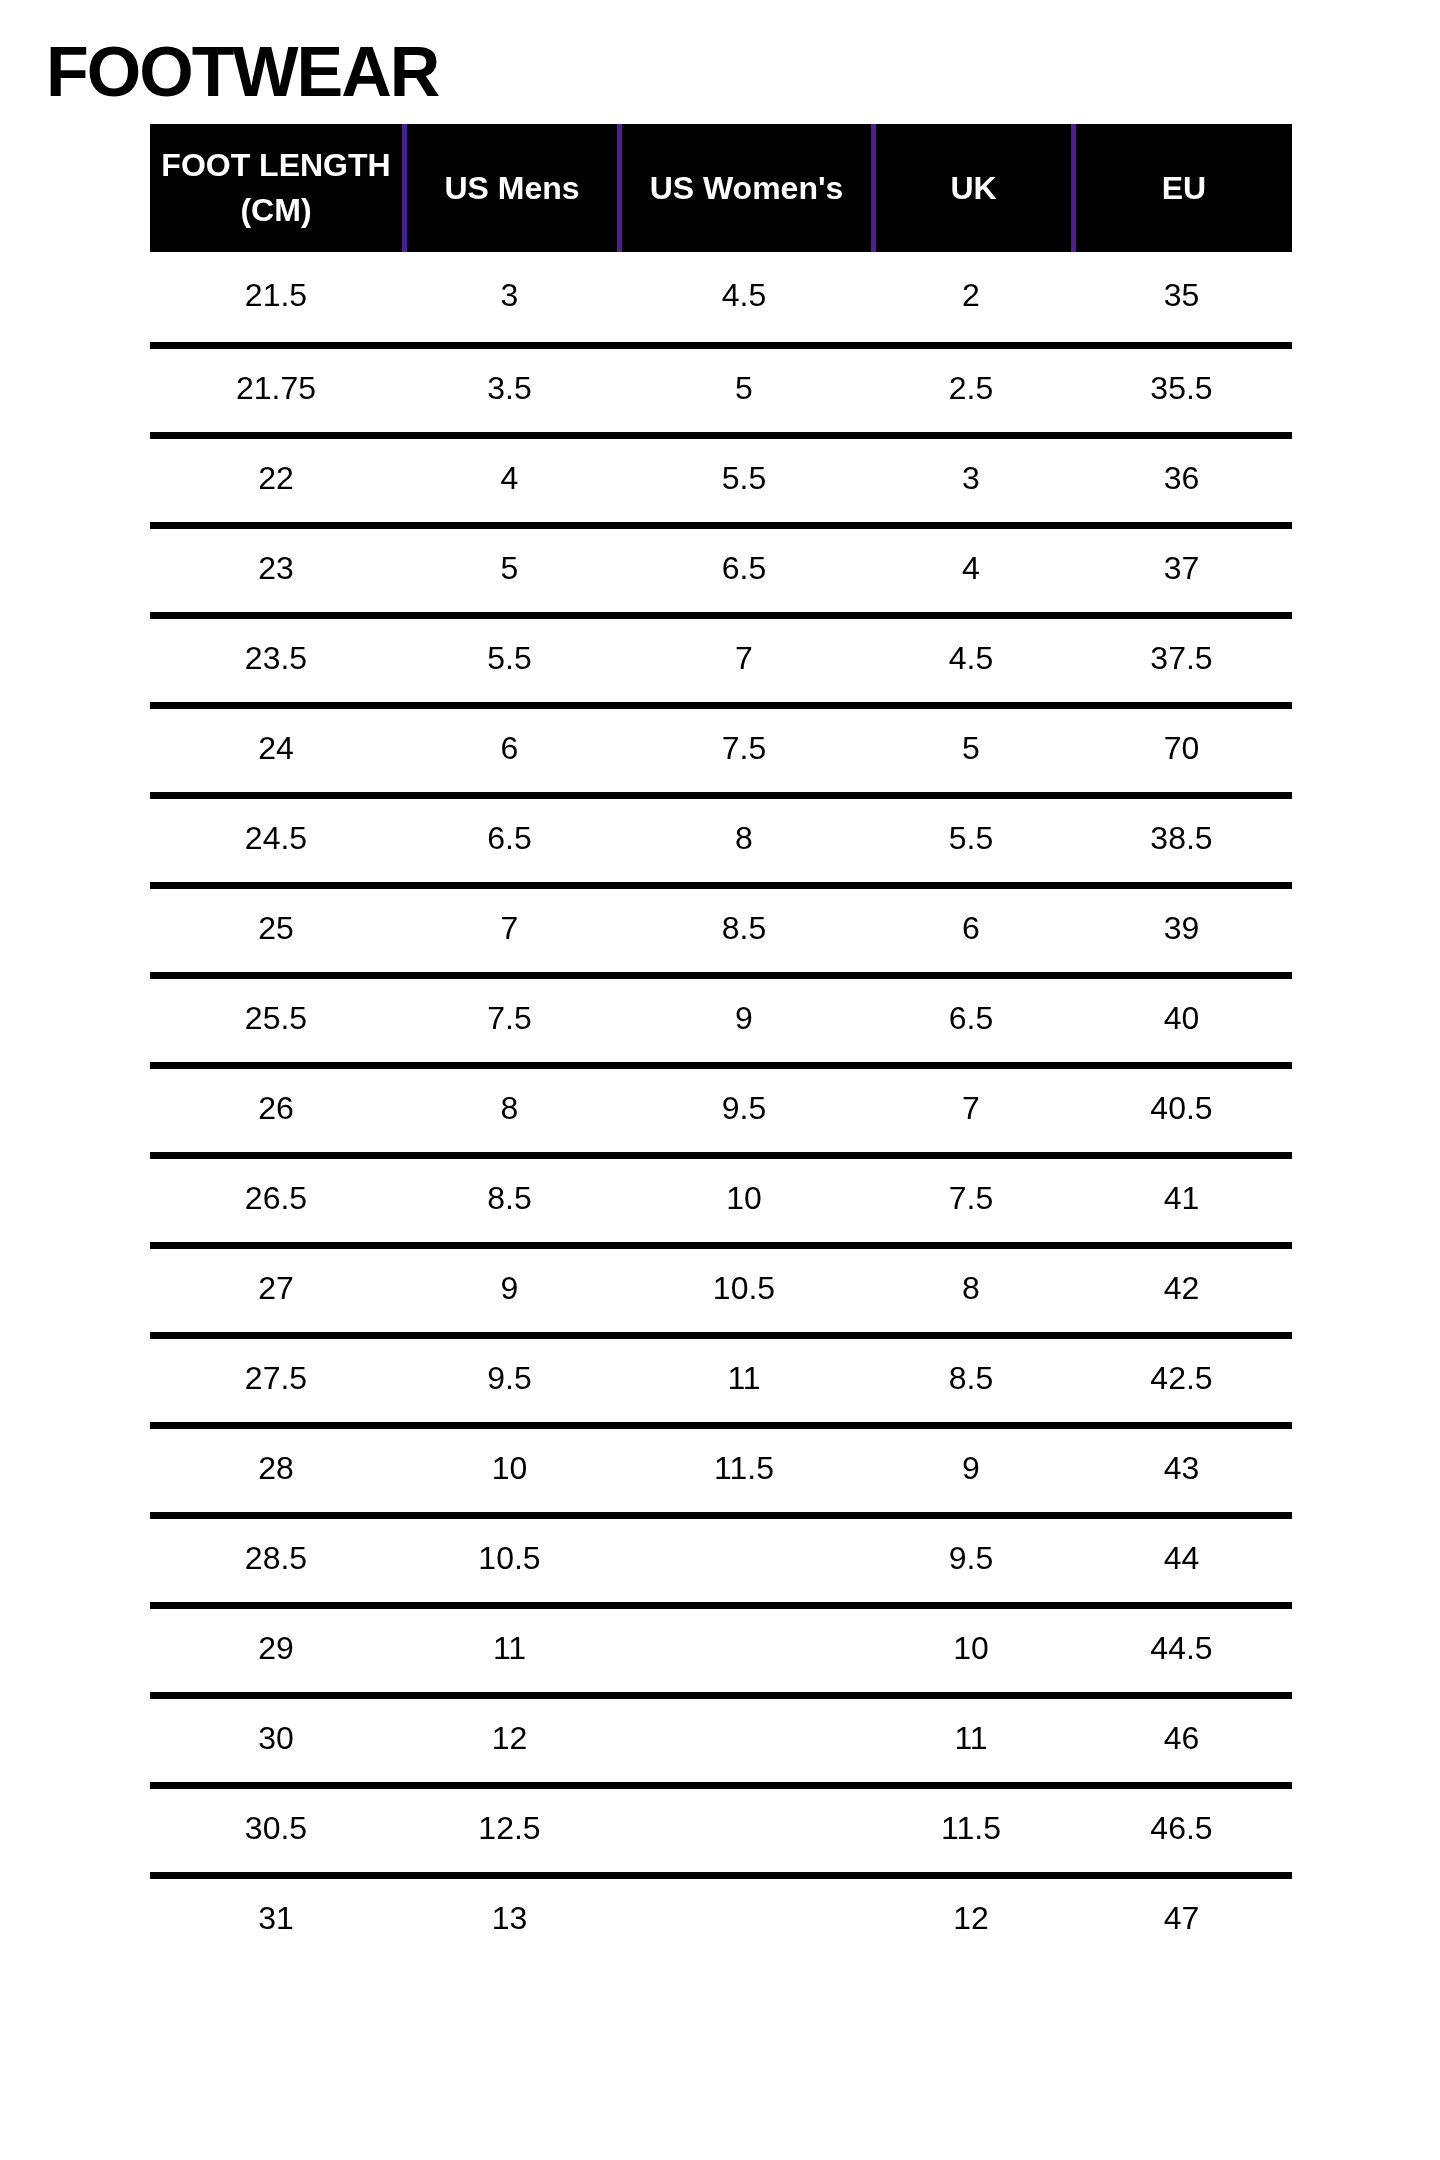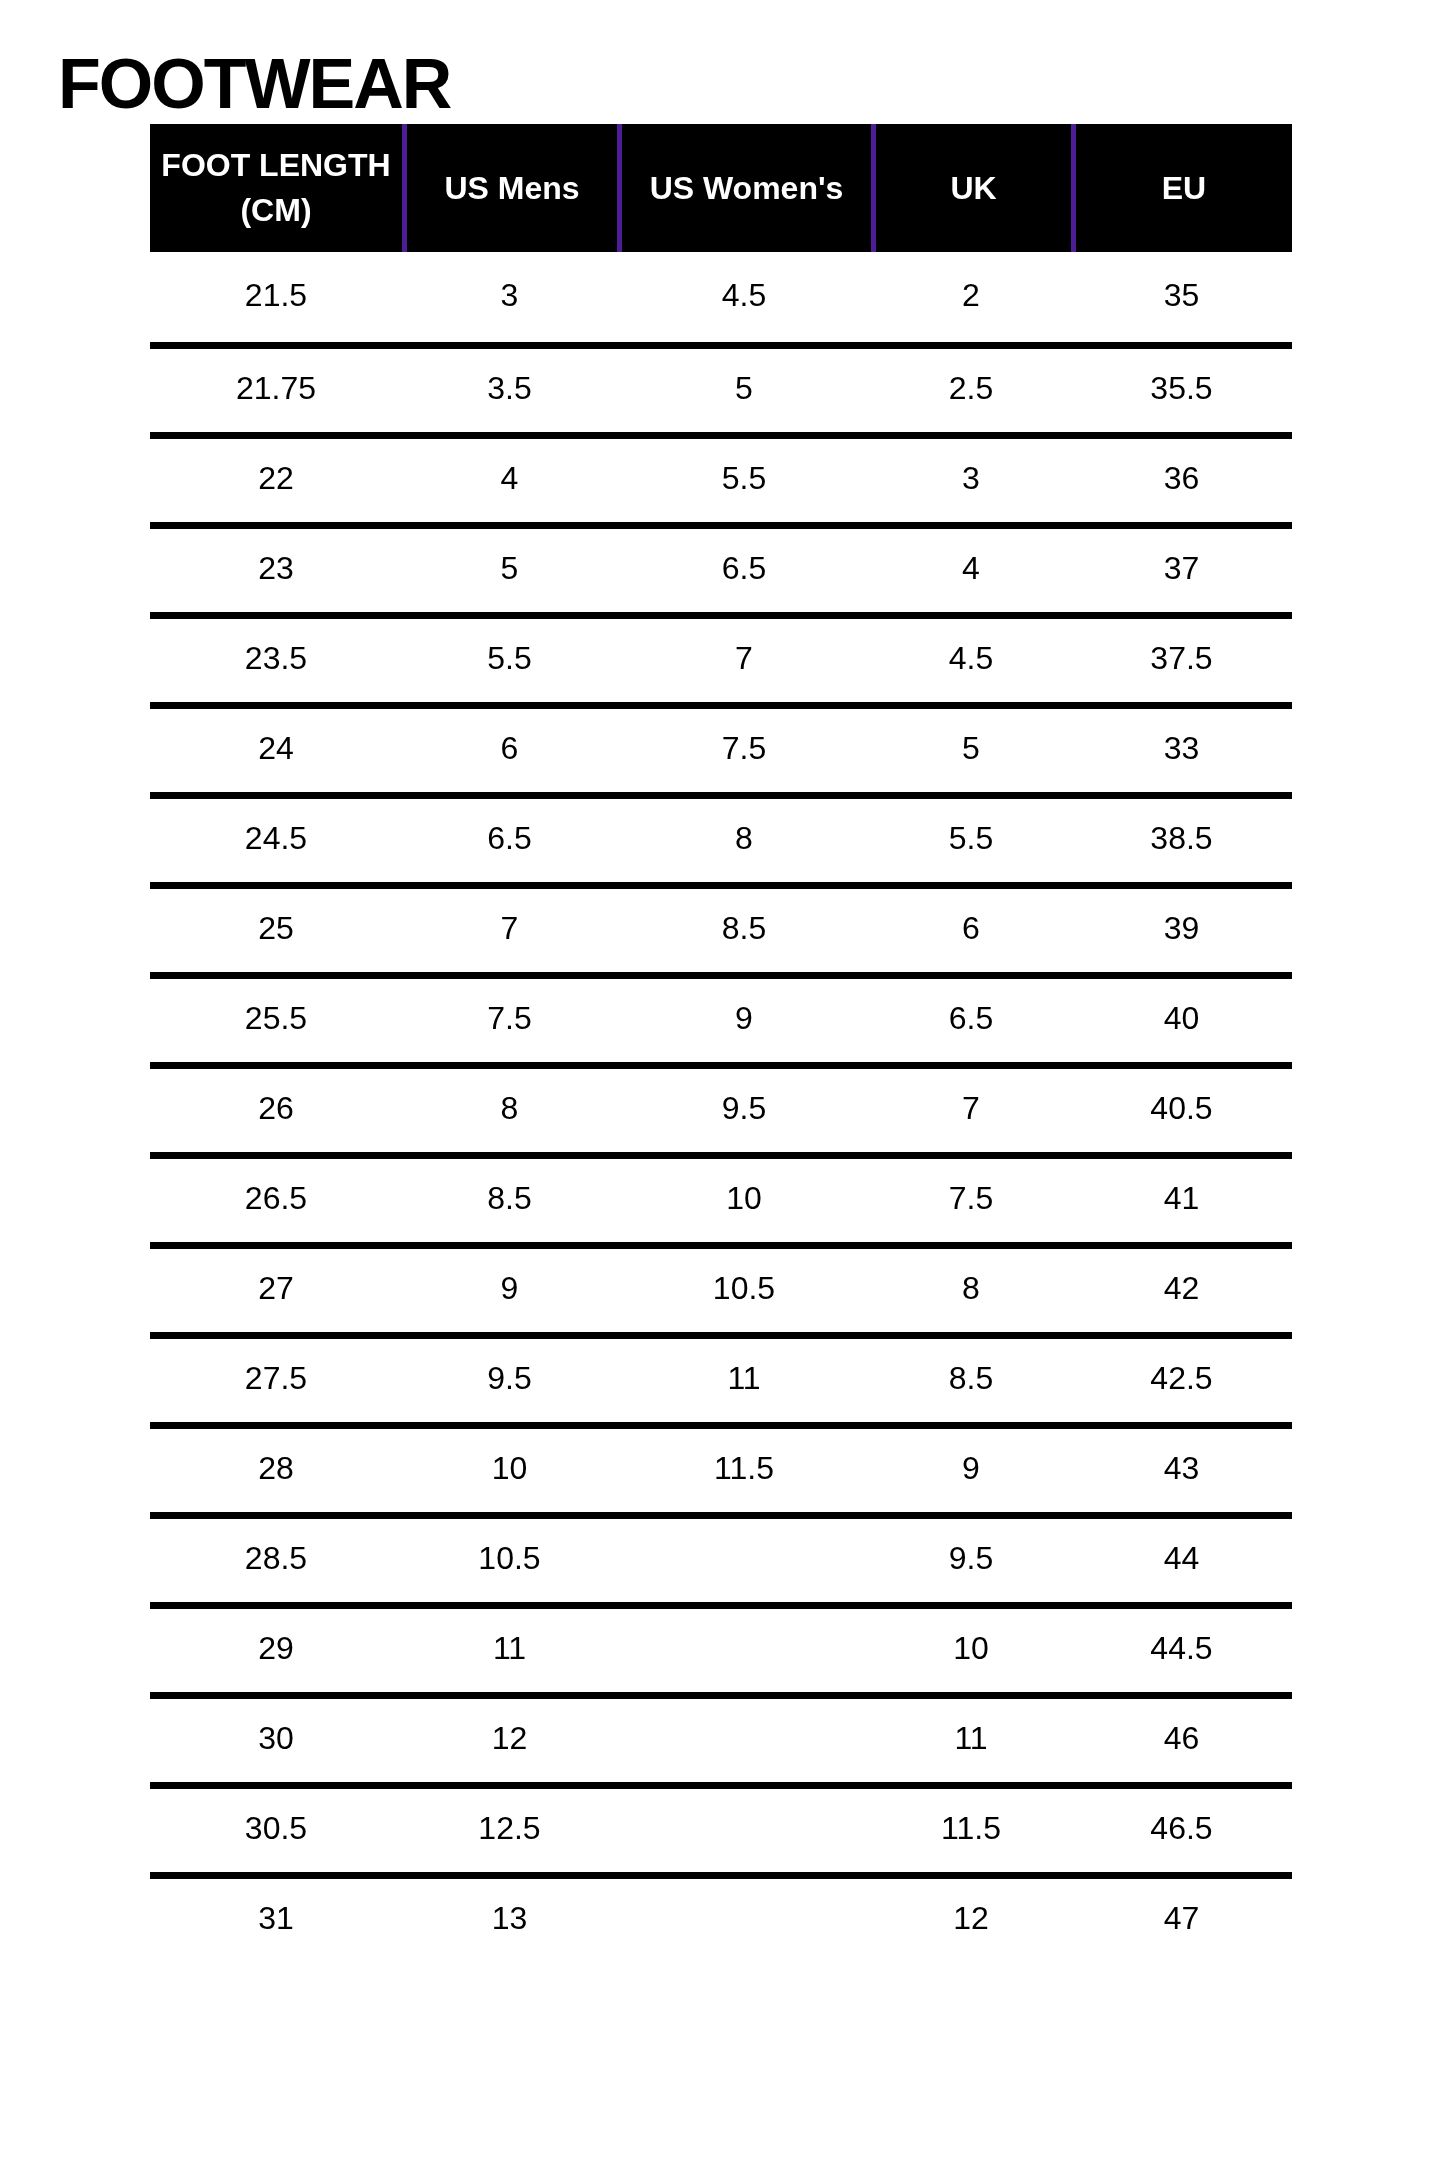--- a/index.html
+++ b/index.html
@@ -14,21 +14,21 @@
   .page {
     position: relative;
     width: 1440px;
     height: 2160px;
     background: #ffffff;
   }
   .title {
     position: absolute;
     left: 46px;
     top: 37px;
-    margin: 12px;
+    margin: 0;
     font-family: "Liberation Sans", sans-serif;
     font-weight: 700;
     font-size: 70px;
     line-height: 1;
     letter-spacing: -2px;
     color: #000000;
   }
   table.size-table {
     position: absolute;
     left: 150px;
@@ -128,21 +128,21 @@
           <td>5.5</td>
           <td>7</td>
           <td>4.5</td>
           <td>37.5</td>
         </tr>
         <tr>
           <td>24</td>
           <td>6</td>
           <td>7.5</td>
           <td>5</td>
-          <td>33</td>
+          <td>70</td>
         </tr>
         <tr>
           <td>24.5</td>
           <td>6.5</td>
           <td>8</td>
           <td>5.5</td>
           <td>38.5</td>
         </tr>
         <tr>
           <td>25</td>

